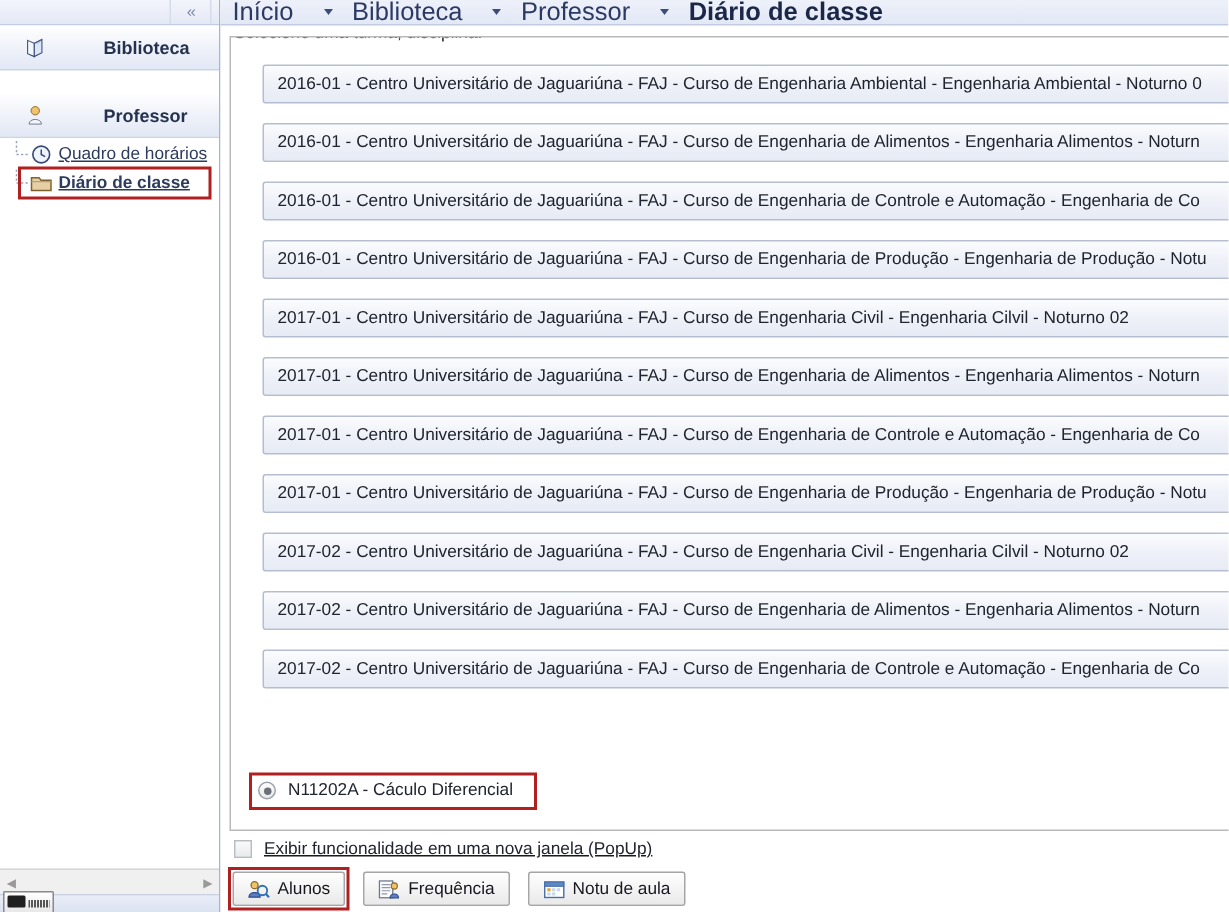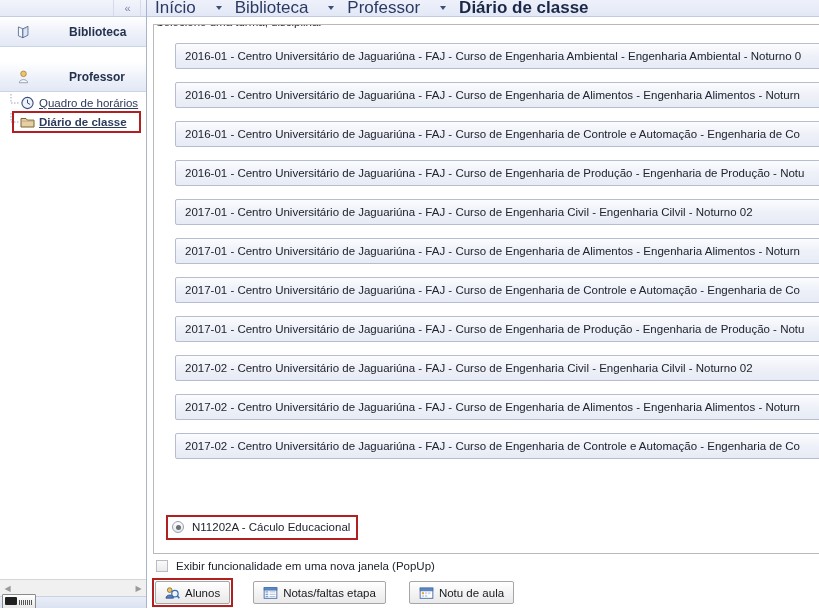--- a/index.html
+++ b/index.html
@@ -141,30 +141,30 @@
     border-radius:50%;background:#6a6f7a;
   }
   .radio-row .lbl{margin-left:8px;font-size:11.5px;color:#20242e;white-space:nowrap;}
   .radio-highlight{
     position:absolute;left:0px;top:0px;width:192px;height:25px;
     border:2px solid #b02020;box-sizing:border-box;pointer-events:none;
   }
 
   
   .popup-row{
-    position:absolute;left:9px;top:560px;display:flex;align-items:flex-end;
+    position:absolute;left:9px;top:560px;display:flex;align-items:flex-end;text-decoration:underline;
   }
   .chk{
     width:12px;height:12px;border:1px solid #b7bcc6;box-sizing:border-box;
     background:linear-gradient(to bottom,#fafafa,#eaeaea);flex:none;cursor:pointer;
   }
   .popup-row .lbl{margin-left:8px;font-size:11.5px;color:#20242e;white-space:nowrap;}
 
   .btnbar{
-    position:absolute;left:8px;top:581px;display:flex;align-items:center;gap:23px;
+    position:absolute;left:8px;top:581px;display:flex;align-items:center;gap:12px;
   }
   .btn{
     height:23px;display:flex;align-items:center;gap:5px;padding:0 9px;
     background:linear-gradient(to bottom,#ffffff 0%,#f4f4f4 50%,#e9e9e9 100%);
     border:1px solid #a6a6a6;border-radius:2px;box-sizing:border-box;
     font-size:11.5px;color:#16181d;cursor:pointer;white-space:nowrap;
   }
   .btn-wrap{position:relative;display:inline-flex;}
   .btn-highlight{
     position:absolute;left:-3px;top:-3px;right:-3px;bottom:-3px;
@@ -289,21 +289,21 @@
         <div class="list-row">2017-01 - Centro Universitário de Jaguariúna - FAJ - Curso de Engenharia de Controle e Automação - Engenharia de Co</div>
         <div class="list-row">2017-01 - Centro Universitário de Jaguariúna - FAJ - Curso de Engenharia de Produção - Engenharia de Produção - Notu</div>
         <div class="list-row">2017-02 - Centro Universitário de Jaguariúna - FAJ - Curso de Engenharia Civil - Engenharia Cilvil - Noturno 02</div>
         <div class="list-row">2017-02 - Centro Universitário de Jaguariúna - FAJ - Curso de Engenharia de Alimentos - Engenharia Alimentos - Noturn</div>
         <div class="list-row">2017-02 - Centro Universitário de Jaguariúna - FAJ - Curso de Engenharia de Controle e Automação - Engenharia de Co</div>
       </div>
 
       <div class="radio-area">
         <div class="radio-row">
           <span class="radio on"></span>
-          <span class="lbl">N11202A - Cáculo Educacional</span>
+          <span class="lbl">N11202A - Cáculo Diferencial</span>
           <span class="radio-highlight"></span>
         </div>
       </div>
     </div>
 
     <div class="popup-row">
       <span class="chk"></span>
       <span class="lbl">Exibir funcionalidade em uma nova janela (PopUp)</span>
     </div>
 
@@ -317,34 +317,32 @@
               <path d="M1 13 C1 8.6 9 8.6 9 13 Z" fill="#5b7fc7" stroke="#2e4b86" stroke-width="0.9"></path>
               <circle cx="10.6" cy="8.2" r="3.4" fill="none" stroke="#2f6fb5" stroke-width="1.3"></circle>
               <path d="M13.1 10.7 L15.3 13" stroke="#2f6fb5" stroke-width="1.6"></path>
             </svg>
           </span>
           <span>Alunos</span>
         </button>
         <span class="btn-highlight"></span>
       </span>
 
-
       <button class="btn">
         <span>
           <svg class="ico" viewBox="0 0 16 15">
-            <rect x="1.2" y="1.8" width="13.6" height="11.4" fill="#ffffff" stroke="#4a6ea8" stroke-width="1"></rect>
-            <rect x="1.2" y="1.8" width="13.6" height="2.6" fill="#5b8ac9" stroke="#4a6ea8" stroke-width="0.8"></rect>
-            <rect x="2.6" y="5.6" width="3" height="1.5" fill="#7fa4d8"></rect>
-            <rect x="2.6" y="8.2" width="3" height="1.5" fill="#7fa4d8"></rect>
-            <rect x="2.6" y="10.6" width="3" height="1.5" fill="#7fa4d8"></rect>
-            <path d="M7 6.3 H13.4 M7 8.9 H13.4 M7 11.3 H13.4" stroke="#9ab3d6" stroke-width="0.9"></path>
+            <rect x="1" y="1.4" width="9.5" height="12" fill="#fbfbfb" stroke="#6b7690" stroke-width="0.9"></rect>
+            <path d="M2.6 4 H8.8 M2.6 6.2 H8.8 M2.6 8.4 H8.8 M2.6 10.6 H6.6" stroke="#8e97ab" stroke-width="0.8"></path>
+            <circle cx="11.6" cy="5" r="2.2" fill="#f0c36a" stroke="#8a6b25" stroke-width="0.8"></circle>
+            <path d="M8.6 13.6 C8.6 9.8 14.6 9.8 14.6 13.6 Z" fill="#5b7fc7" stroke="#2e4b86" stroke-width="0.8"></path>
           </svg>
         </span>
-        <span>Notas/faltas etapa</span>
+        <span>Frequência</span>
       </button>
+
 
       <button class="btn">
         <span>
           <svg class="ico" viewBox="0 0 16 15">
             <rect x="1.2" y="2.2" width="13.6" height="11" fill="#ffffff" stroke="#4a6ea8" stroke-width="1"></rect>
             <rect x="1.2" y="2.2" width="13.6" height="3" fill="#5b8ac9" stroke="#4a6ea8" stroke-width="0.8"></rect>
             <rect x="3" y="6.6" width="2.4" height="2.2" fill="#e8a43a"></rect>
             <rect x="6.4" y="6.6" width="2.4" height="2.2" fill="#c7d7ed"></rect>
             <rect x="9.8" y="6.6" width="2.4" height="2.2" fill="#c7d7ed"></rect>
             <rect x="3" y="9.6" width="2.4" height="2.2" fill="#c7d7ed"></rect>

